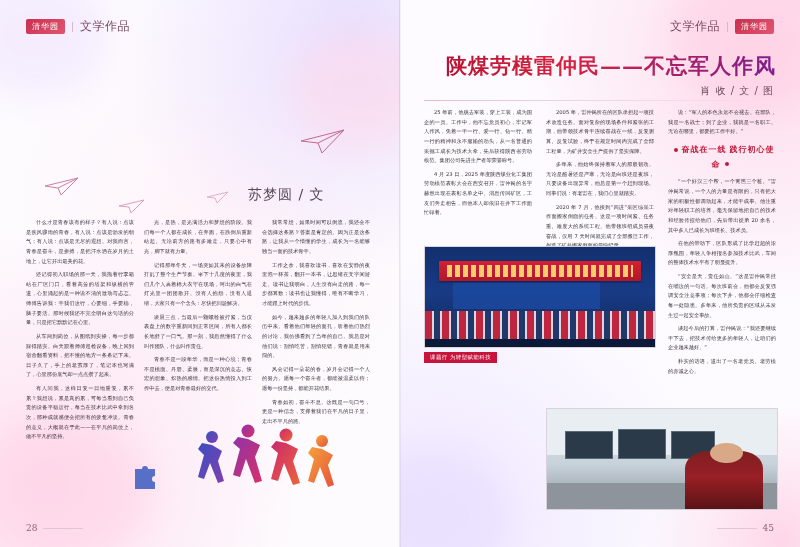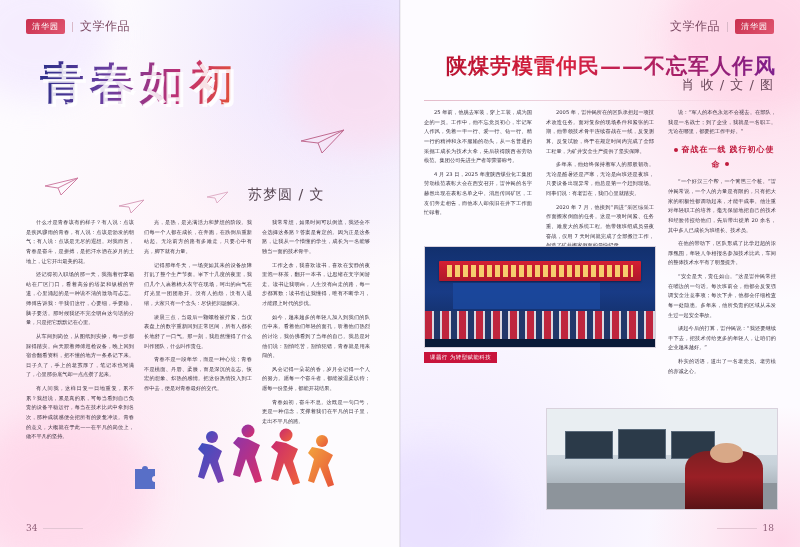--- a/index.html
+++ b/index.html
@@ -69,21 +69,21 @@
   .pageno{position:absolute;bottom:14px;font-size:9px;color:#8c5d76;font-family:"DejaVu Serif","Liberation Serif",serif;}
   .pageno.l{left:26px;}
   .pageno.r{right:26px;}
   .pageno .bar{display:inline-block;width:40px;height:1px;background:#e3c6d4;vertical-align:middle;margin:0 6px;}
 
   
   .rtitle{position:absolute;left:424px;top:52px;width:352px;
      font-family:"DejaVu Serif","Liberation Serif",serif;font-weight:bold;font-size:21px;letter-spacing:1px;
      background:linear-gradient(95deg,#b3102f 0%,#d8223f 40%,#7d1e8c 100%);
      -webkit-background-clip:text;background-clip:text;color:transparent;white-space:nowrap;text-align:right;}
-  .rbyline{position:absolute;right:26px;top:76px;font-size:13px;color:#6b4a5c;letter-spacing:1px;text-align:center;}
+  .rbyline{position:absolute;right:26px;top:84px;font-size:10px;color:#6b4a5c;letter-spacing:1px;text-align:center;}
   .rrule{position:absolute;left:424px;top:100px;width:352px;height:1px;background:linear-gradient(to right,#e4bccb,rgba(255,255,255,0));}
 
   .rcols{position:absolute;left:424px;top:108px;width:352px;height:400px;}
   .rcol{position:absolute;width:108px;font-size:5.2px;line-height:1.85;color:#3a3340;text-align:justify;}
   .rcol p{margin:0 0 4px 0;text-indent:10px;}
   .rc1{left:0;top:0;}
   .rc2{left:122px;top:0;}
   .rc3{left:244px;top:0;}
 
   .subhead{font-family:Liberation Serif, serif;font-weight:bold;font-size:8px;color:#c01a3c;
@@ -152,21 +152,20 @@
           <path d="M1 8 L26 2 L13 15 L11 9 Z" fill="none" stroke="#d9a0bc" stroke-width="1"></path>
         </svg>
     </div>
     <div class="plane" style="left:206px;top:190px;">
       <svg width="24" height="14" viewBox="0 0 24 14">
           <path d="M1 7 L22 2 L11 13 L9 8 Z" fill="none" stroke="#e0b0c8" stroke-width="1"></path>
         </svg>
     </div>
 
     <div class="bigtitle">
-      <div class="bt-line bt1">青春如初</div>
     </div>
     <div class="byline-l">苏梦圆 / 文</div>
 
     <div class="lcols">
 
       <div class="lcol">
         <p>什么才是青春该有的样子？有人说：点该是疾风骤雨的青春，有人说：点该是勃发的朝气；有人说：点该是无尽的遐想。对我而言，青春是奋斗，是拼搏，是把汗水洒在岁月的土地上，让它开出最美的花。</p>
         <p>还记得初入职场的那一天，我拖着行李箱站在厂区门口，看着高耸的塔架和纵横的管道，心里涌起的是一种说不清的激动与忐忑。师傅告诉我：干我们这行，心要细，手要稳，脑子要活。那时候我还不完全明白这句话的分量，只是把它默默记在心里。</p>
         <p>从车间到岗位，从图纸到实操，每一步都踩得踏实。白天跟着师傅巡检设备，晚上回到宿舍翻看资料，把不懂的地方一条条记下来。日子久了，手上的老茧厚了，笔记本也写满了，心里那份底气却一点点攒了起来。</p>
         <p>有人问我，这样日复一日地重复，累不累？我想说，累是真的累，可每当看到自己负责的设备平稳运行，每当在技术比武中拿到名次，那种成就感便会把所有的疲惫冲淡。青春的意义，大概就在于此——在平凡的岗位上，做不平凡的坚持。</p>
@@ -227,21 +226,21 @@
           <path d="M90 26 l12 6 -5 12 7 22 -7 2 -9 -22 -6 18 -7 -2 7 -26 -7 -6 5 -6z"></path>
         </g>
         <g fill="url(#g4)">
           <circle cx="126" cy="24" r="6"></circle>
           <path d="M126 32 l11 6 -5 10 6 20 -6 2 -8 -20 -6 16 -6 -2 6 -22 -6 -6 4 -6z"></path>
         </g>
       </svg>
     </div>
 
     <div class="pageno l">
-      <span>34</span><span class="bar"></span>
+      <span>28</span><span class="bar"></span>
     </div>
   </div>
 
   <div class="page right">
     <div class="blob" style="right:-40px;top:-40px;width:170px;height:150px;background:#ffd0e4;"></div>
     <div class="blob" style="left:-50px;bottom:-40px;width:160px;height:140px;background:#e6dcff;"></div>
     <div class="flourish"></div>
   </div>
 
   <div class="runhead r">
@@ -299,17 +298,17 @@
       <div class="mon" style="left:8%;top:22%;width:20%;height:26%;"></div>
       <div class="mon" style="left:31%;top:20%;width:20%;height:28%;"></div>
       <div class="mon" style="left:54%;top:22%;width:18%;height:26%;"></div>
       <div class="desk"></div>
       <div class="man"></div>
       <div class="head"></div>
     </div>
   </div>
 
   <div class="pageno r">
-    <span class="bar"></span><span>18</span>
+    <span class="bar"></span><span>45</span>
   </div>
 
   <div class="gutter"></div>
 </div>
 
 </body></html>

